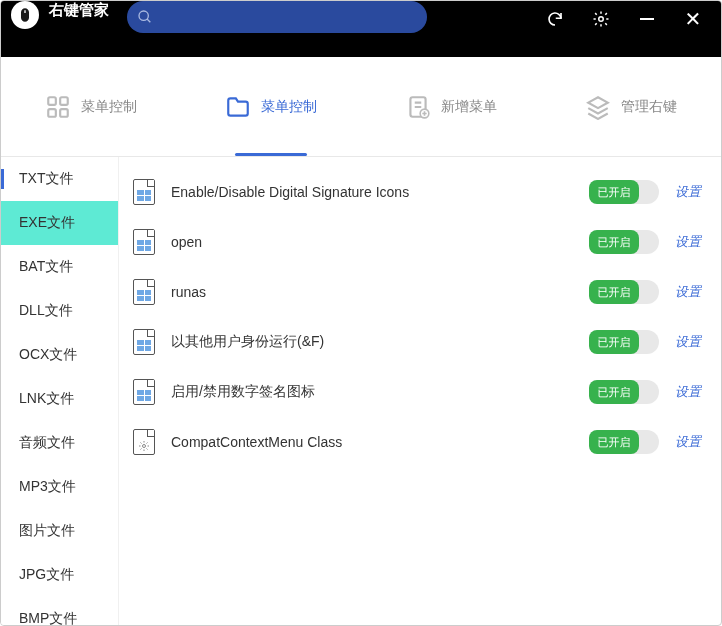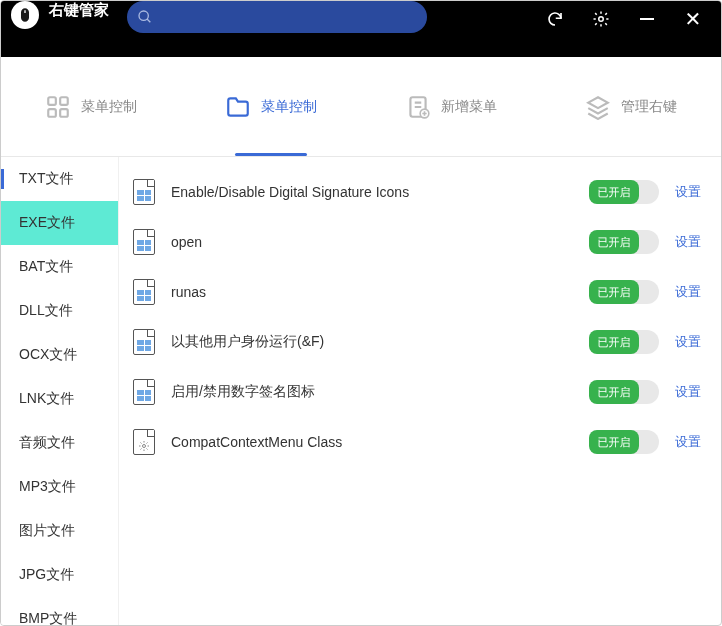--- a/index.html
+++ b/index.html
@@ -190,20 +190,21 @@
     font-size: 11px;
     display: flex;
     align-items: center;
     justify-content: center;
   }
   .settings-link {
     font-size: 13px;
     color: #3a6ad6;
     cursor: pointer;
     flex-shrink: 0;
+    font-style: italic;
   }
   
   .sidebar::-webkit-scrollbar, .main-list::-webkit-scrollbar { width: 6px; }
   .sidebar::-webkit-scrollbar-thumb, .main-list::-webkit-scrollbar-thumb { background: #ddd; border-radius: 3px; }
 </style>
 </head>
 <body>
 
 <div class="titlebar">
   <div class="app-icon">

